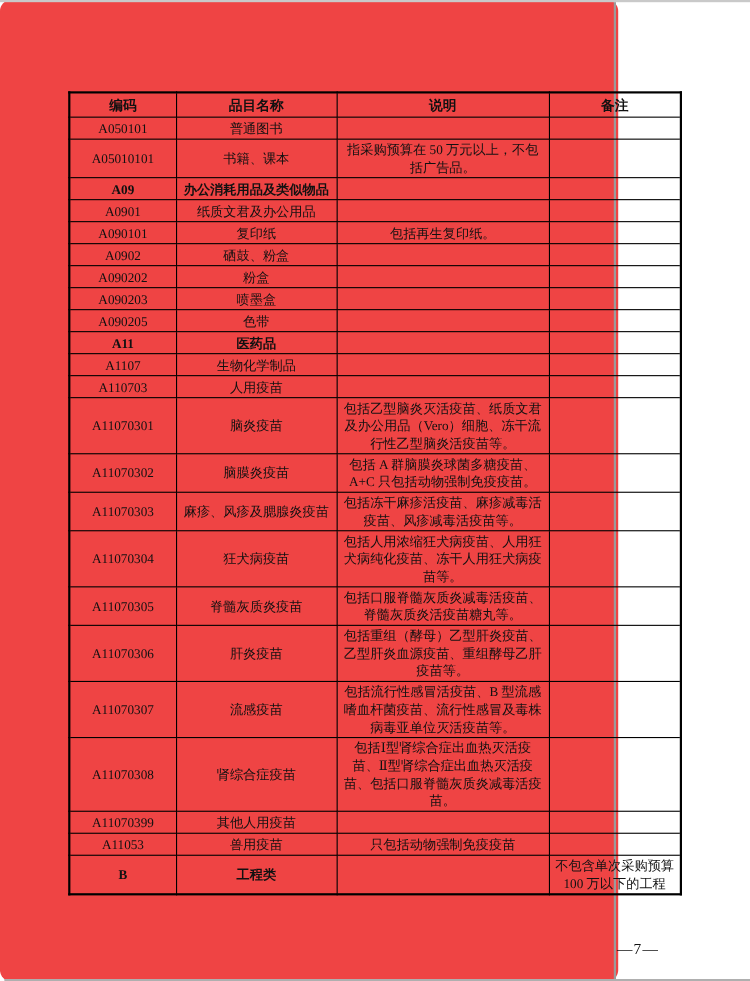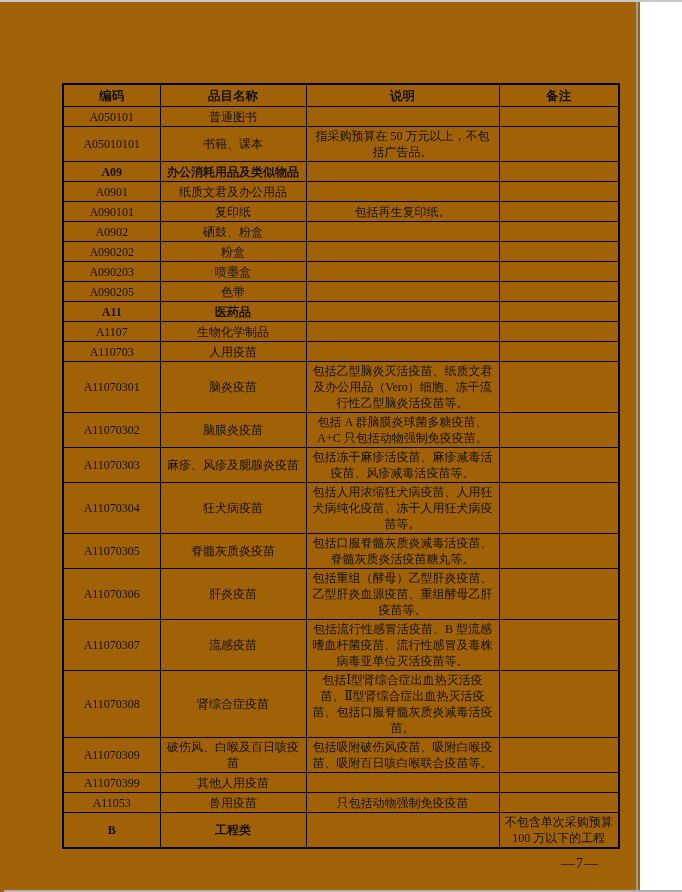--- a/index.html
+++ b/index.html
@@ -5,22 +5,23 @@
   html,body { margin:0; padding:0; }
   body {
     width:682px; height:892px;
     background:#ffffff;
     font-family:"Liberation Serif","DejaVu Serif",serif;
     color:#111;
     overflow:hidden;
   }
   .page {
     position:relative;
-    width:640px; height:892px;
-    background:#a16207;
+    width:562px; height:892px;
+    background:#ef4444;
+    border-radius:10px;
   }
   
   .edge-top    { position:absolute; left:0; top:0; width:682px; height:2px; background:#c9c9c9; }
   .edge-right  { position:absolute; right:2px; top:2px; width:2px; height:888px; background:#9b9b9b; }
   .edge-bottom { position:absolute; left:4px; bottom:0; width:678px; height:2px; background:#aFaFaF; }
 
   table.catalog {
     position:absolute;
     left:62px; top:83px;
     width:556px;
@@ -194,26 +195,20 @@
           <td class="desc-cell">包括流行性感冒活疫苗、B 型流感嗜血杆菌疫苗、流行性感冒及毒株病毒亚单位灭活疫苗等。</td>
           <td class="note-cell"></td>
         </tr>
         <tr>
           <td class="code-cell">A11070308</td>
           <td class="name-cell">肾综合症疫苗</td>
           <td class="desc-cell">包括Ⅰ型肾综合症出血热灭活疫苗、Ⅱ型肾综合症出血热灭活疫苗、包括口服脊髓灰质炎减毒活疫苗。</td>
           <td class="note-cell"></td>
         </tr>
         <tr>
-          <td class="code-cell">A11070309</td>
-          <td class="name-cell">破伤风、白喉及百日咳疫苗</td>
-          <td class="desc-cell">包括吸附破伤风疫苗、吸附白喉疫苗、吸附百日咳白喉联合疫苗等。</td>
-          <td class="note-cell"></td>
-        </tr>
-        <tr>
           <td class="code-cell">A11070399</td>
           <td class="name-cell">其他人用疫苗</td>
           <td class="desc-cell"></td>
           <td class="note-cell"></td>
         </tr>
         <tr>
           <td class="code-cell">A11053</td>
           <td class="name-cell">兽用疫苗</td>
           <td class="desc-cell">只包括动物强制免疫疫苗</td>
           <td class="note-cell"></td>

